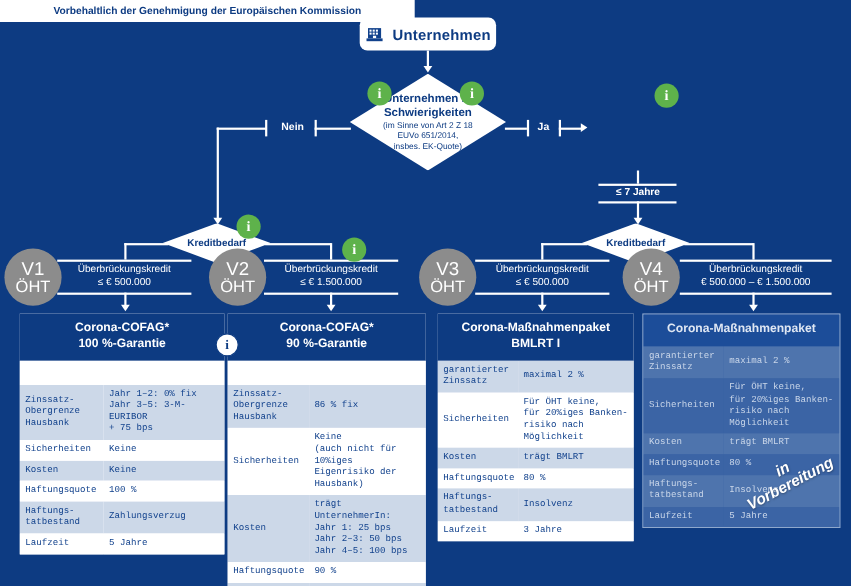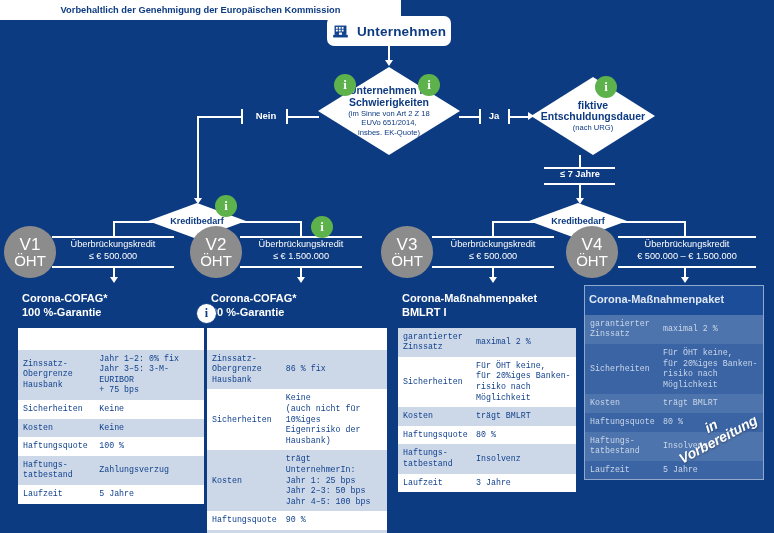--- a/index.html
+++ b/index.html
@@ -83,25 +83,25 @@
   }
   .boxlabel{
     position:absolute;color:#ffffff;text-align:center;white-space:nowrap;
     font-size:9.2px;line-height:1.25;
   }
 
   
   .card{position:absolute;background:#ffffff;}
   .card-head{
     background:#0d3b82;color:#ffffff;font-weight:bold;font-size:11px;
-    text-align:left;line-height:1.25;padding:7px 4px 8px;
+    text-align:center;line-height:1.25;padding:7px 4px 8px;
   }
   .banner{
     background:#ffffff;color:#0d3b82;font-weight:bold;font-size:9.3px;
-    text-align:center;padding:5px 16px;white-space:nowrap;
+    text-align:center;padding:5px 4px;white-space:nowrap;
   }
   table.rows{width:100%;border-collapse:collapse;table-layout:fixed;font-family:Liberation Mono, monospace;}
   table.rows td{
     color:#11418c;font-size:8.3px;line-height:1.28;
     padding:4px 5px;vertical-align:middle;
   }
   table.rows tr.alt td{background:#ccd8e8;}
   table.rows tr.plain td{background:#ffffff;}
   td.k{width:40%;}
   td.v{width:60%;}
@@ -166,28 +166,20 @@
   <div class="line vline" style="left:197px;top:116px;height:85px;"></div>
   <div class="arrowdown" style="left:193.5px;top:198px;"></div>
 
   <div class="line hline" style="left:459px;top:116px;width:20px;"></div>
   <div class="line vline" style="left:479px;top:109px;height:15px;"></div>
   <div class="elabel" style="left:481px;top:110px;width:26px;">Ja</div>
   <div class="line vline" style="left:508px;top:109px;height:15px;"></div>
   <div class="line hline" style="left:508px;top:116px;width:22px;"></div>
   <div class="arrowright" style="left:528px;top:112px;"></div>
 
-  <div class="diamond d-main" style="left:531px;top:77px;width:124px;height:78px;">
-    <div class="shape"></div>
-    <div class="txt">
-      <div class="t1">fiktive</div>
-      <div class="t1">Entschuldungsdauer</div>
-      <div class="t2">(nach URG)</div>
-    </div>
-  </div>
   <div class="info" style="left:595px;top:76px;">
     <span>i</span>
   </div>
 
   <div class="line vline" style="left:579px;top:155px;height:12px;"></div>
   <div class="line hline" style="left:544px;top:167px;width:71px;"></div>
   <div class="boxlabel" style="left:530px;top:169px;width:100px;font-weight:bold;">≤ 7 Jahre</div>
   <div class="line hline" style="left:544px;top:183px;width:71px;"></div>
   <div class="line vline" style="left:579px;top:183px;height:17px;"></div>
   <div class="arrowdown" style="left:575.5px;top:198px;"></div>

